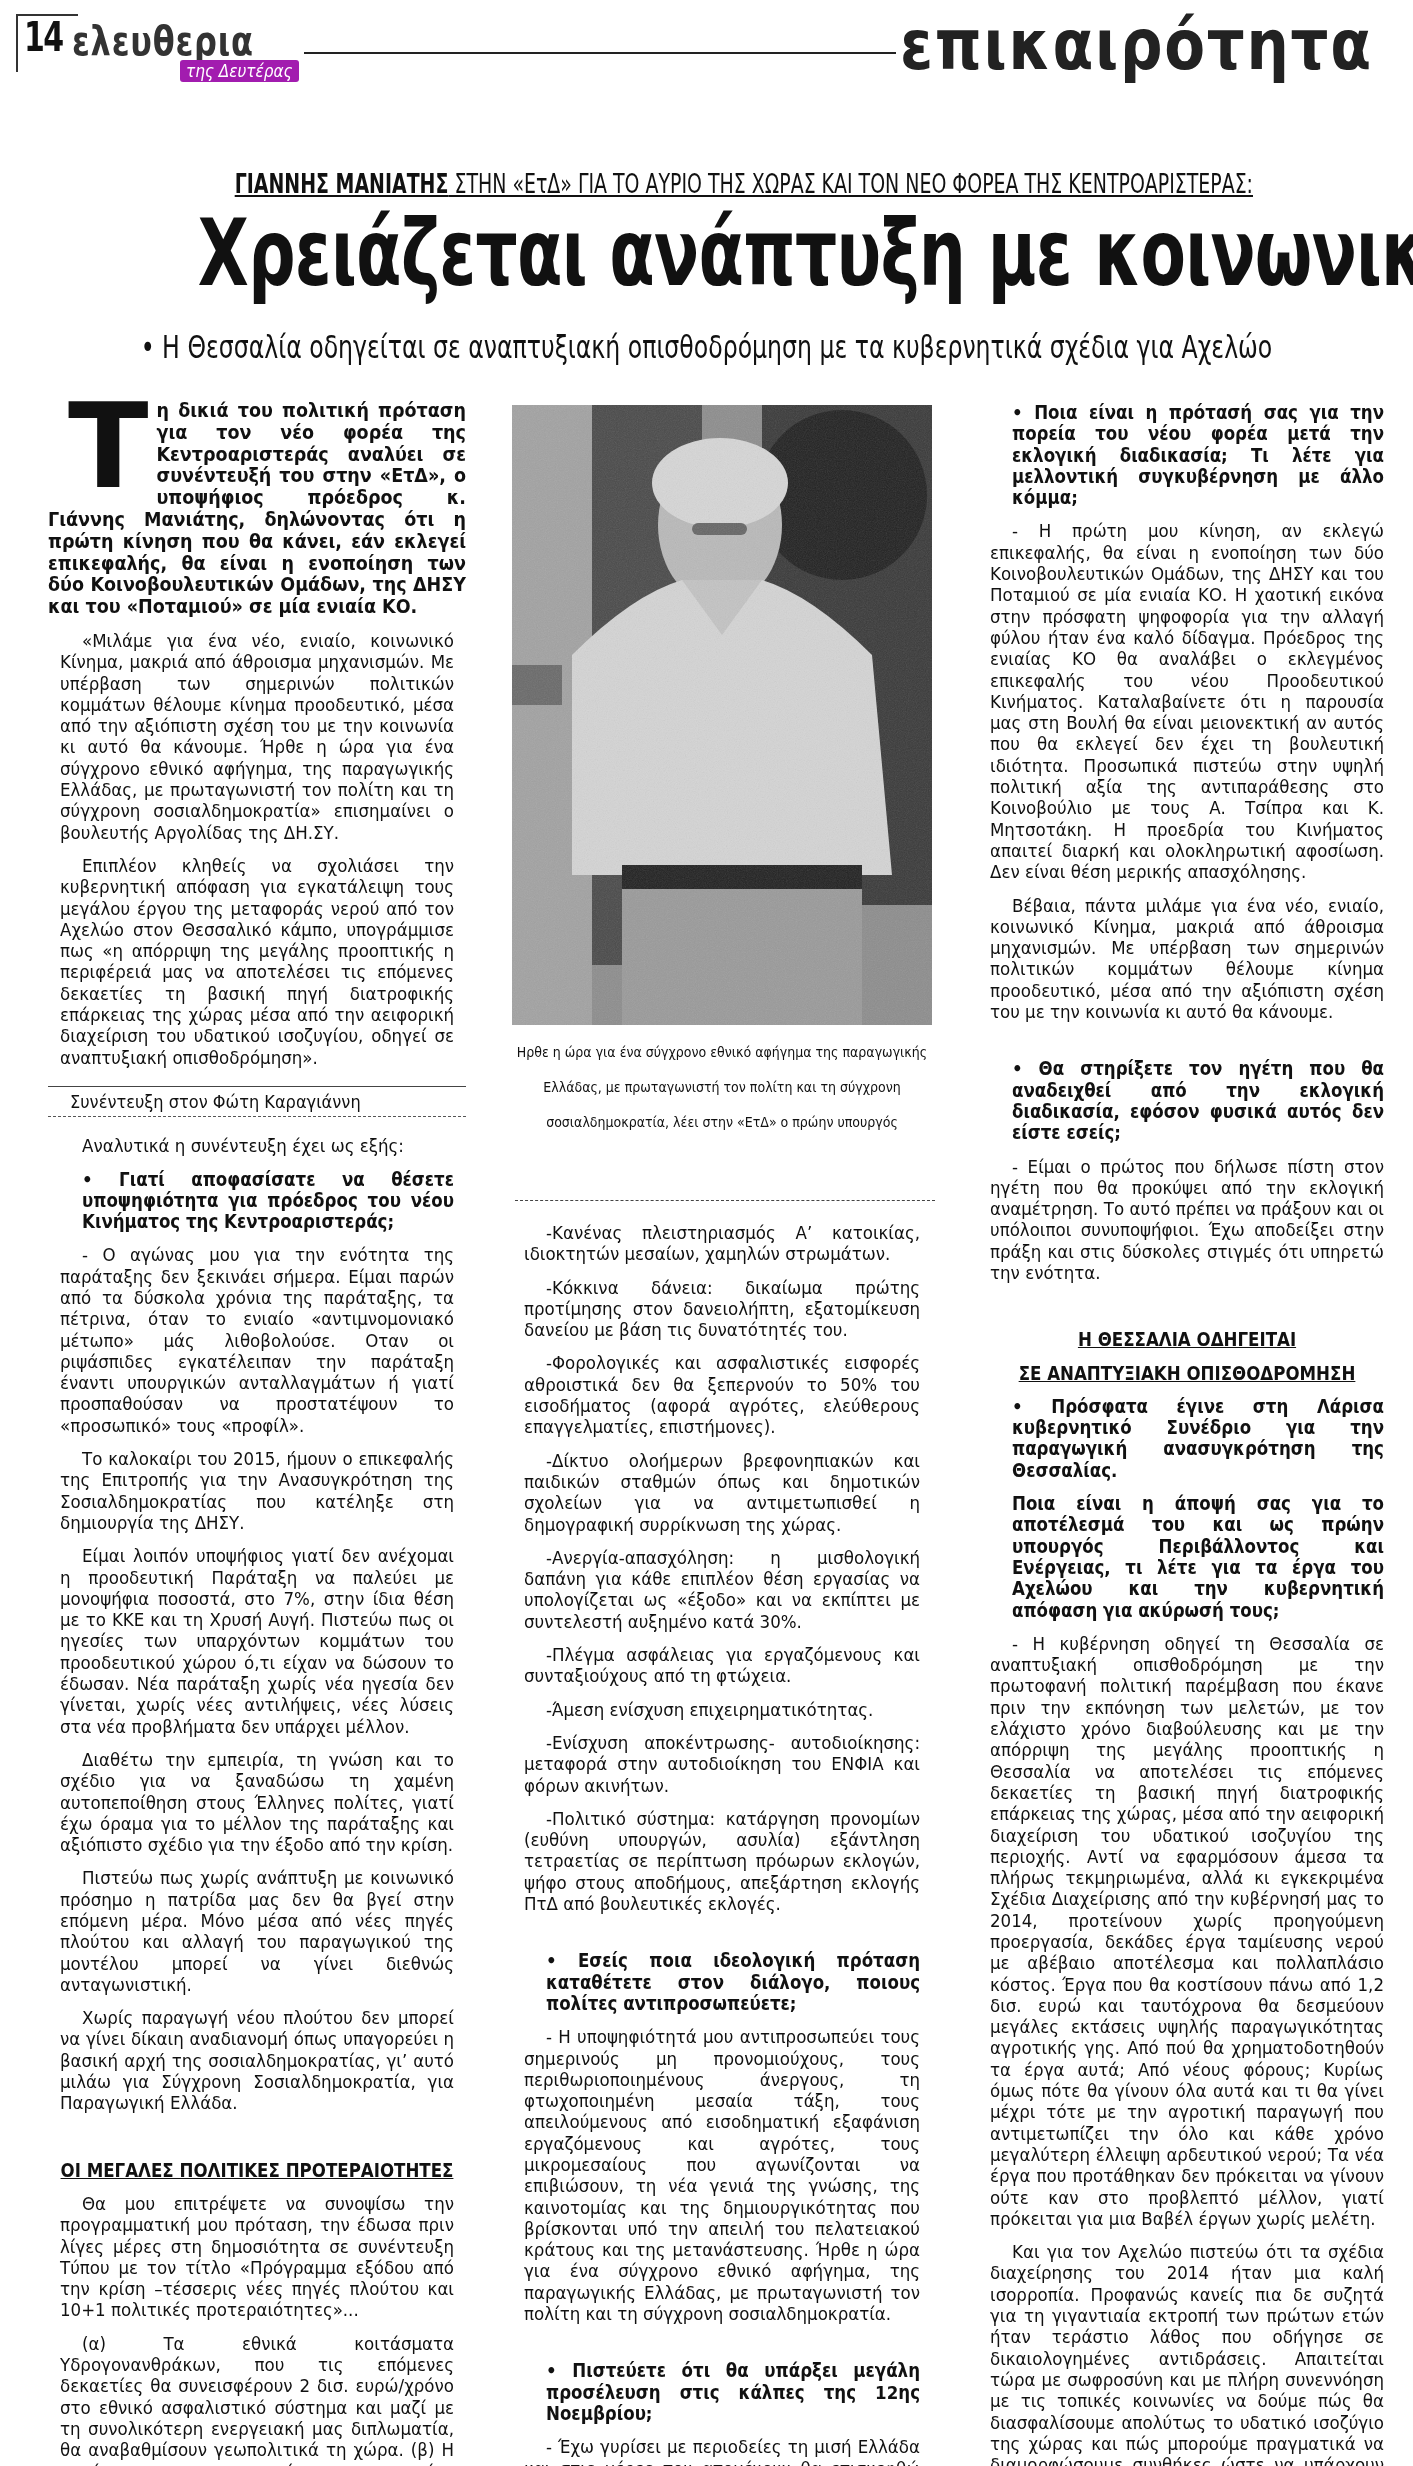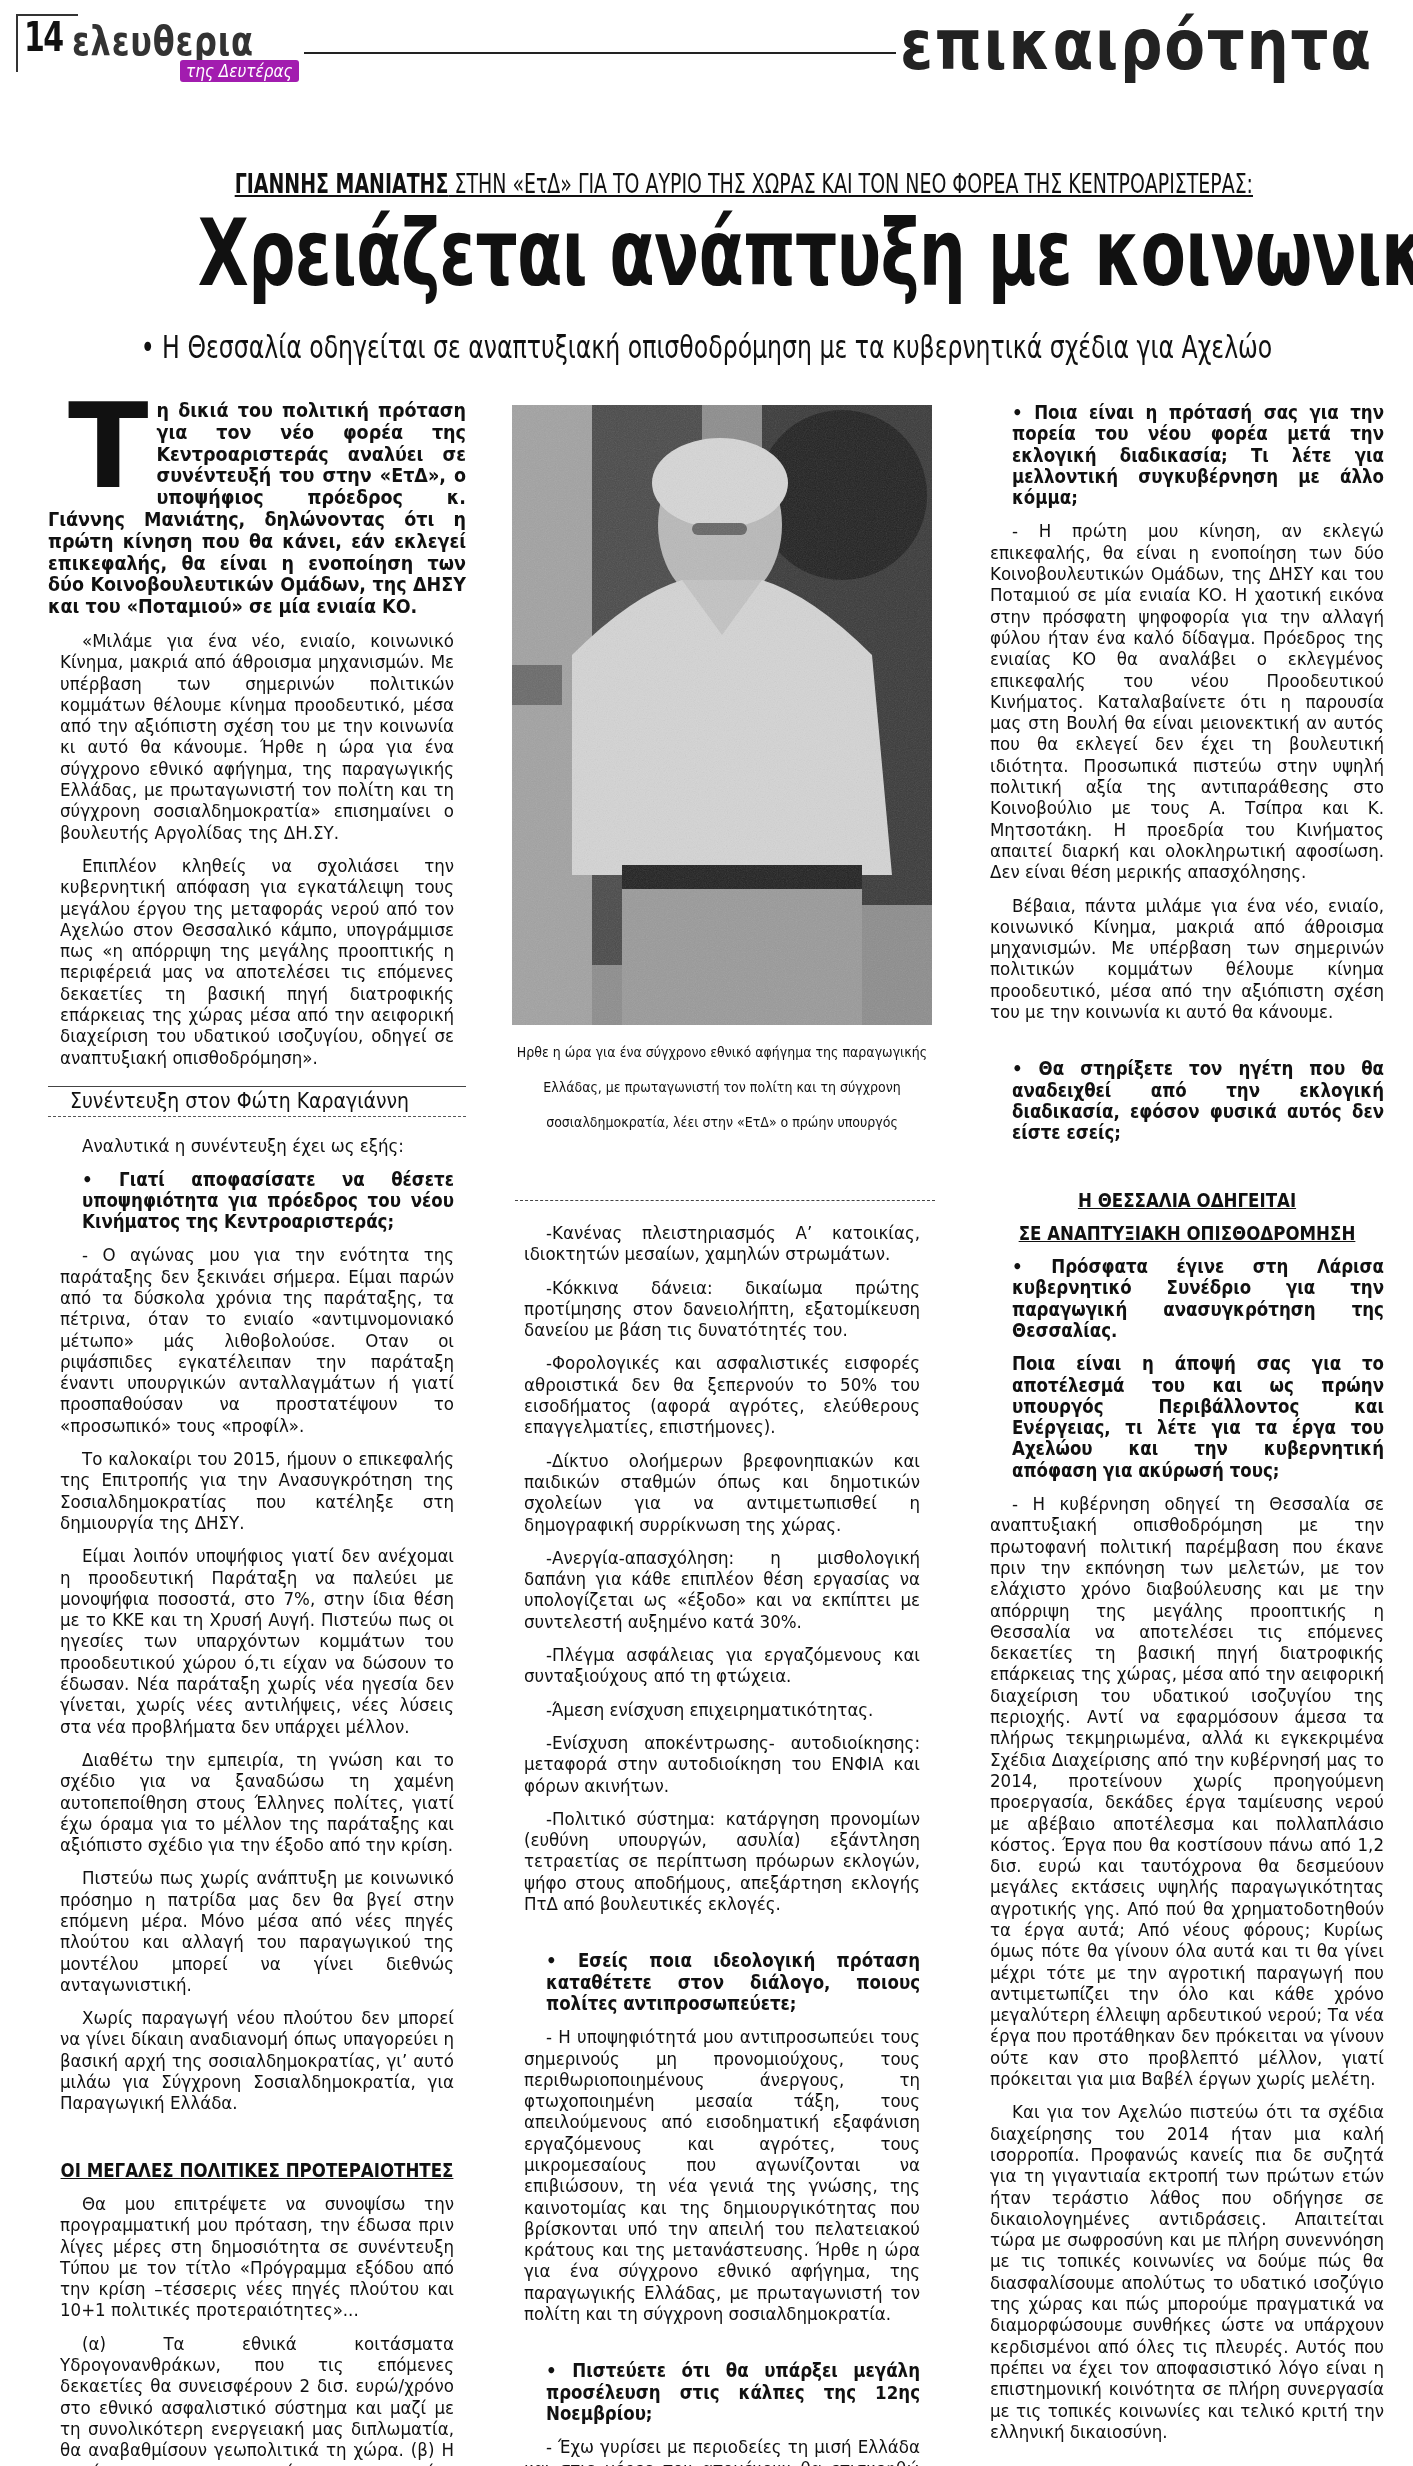--- a/index.html
+++ b/index.html
@@ -23,21 +23,21 @@
   .col p { margin:12px; text-indent:22px; }
   .col .q { font-weight:bold; padding-left:22px; text-indent:0; margin-top:2px; }
   .col .gap { height:22px; }
   .col .subtitle { font-weight:bold; text-align:center; text-indent:0;text-decoration:underline; }
   #col1 { left:48px; top:400px; width:418px; }
   #col2 { left:512px; top:1210px; width:420px; }
   #col3 { left:978px; top:400px; width:418px; }
   .lead { font-weight:bold; font-size:19.5px; line-height:21.8px; }
   .dropcap { float:left; font-size:118px; line-height:92px; font-weight:bold; margin:0 8px -4px 20px; font-family:"DejaVu Sans", sans-serif; }
   .byline-rule { border-top:1px solid #444; margin:18px 0 4px 0; }
-  .byline { font-size:21px; padding-left:22px; }
+  .byline { font-size:18px; padding-left:22px; }
   .byline-rule2 { border-top:1px dashed #555; margin:4px 0 18px 0; }
   
   #photo { left:512px; top:405px; width:420px; height:620px; overflow:hidden; }
   #caption { left:512px; top:1035px; width:420px; text-align:center; font-size:14px; line-height:35px; }
   #caption-rule { left:515px; top:1200px; width:420px; border-top:1px dashed #444; }
 </style>
 </head>
 <body>
 
 <div class="abs" id="pagebox"></div>
@@ -125,20 +125,21 @@
   <p class="q">• Πιστεύετε ότι θα υπάρξει μεγάλη προσέλευση στις κάλπες της 12ης Νοεμβρίου;</p>
   <p>- Έχω γυρίσει με περιοδείες τη μισή Ελλάδα και στις μέρες που απομένουν θα επισκεφθώ και την υπόλοιπη. Ο προοδευτικός κόσμος, οι πολίτες που εξαπατήθηκαν από τον ΣΥΡΙΖΑ, αλλά και η υπόλοιπη χώρα, μας ακούνε με μεγάλο ενδιαφέρον. Πιστεύω ότι η συμμετοχή θα είναι μεγάλη. Καλώ τους πολίτες να δώσουν δύναμη στη φωνή τους, συμμετέχοντας στις εκλογικές διαδικασίες της δημοκρατικής παράταξης.</p>
 </div>
 
 <div class="col" id="col3">
   <p class="q">• Ποια είναι η πρότασή σας για την πορεία του νέου φορέα μετά την εκλογική διαδικασία; Τι λέτε για μελλοντική συγκυβέρνηση με άλλο κόμμα;</p>
   <p>- Η πρώτη μου κίνηση, αν εκλεγώ επικεφαλής, θα είναι η ενοποίηση των δύο Κοινοβουλευτικών Ομάδων, της ΔΗΣΥ και του Ποταμιού σε μία ενιαία ΚΟ. Η χαοτική εικόνα στην πρόσφατη ψηφοφορία για την αλλαγή φύλου ήταν ένα καλό δίδαγμα. Πρόεδρος της ενιαίας ΚΟ θα αναλάβει ο εκλεγμένος επικεφαλής του νέου Προοδευτικού Κινήματος. Καταλαβαίνετε ότι η παρουσία μας στη Βουλή θα είναι μειονεκτική αν αυτός που θα εκλεγεί δεν έχει τη βουλευτική ιδιότητα. Προσωπικά πιστεύω στην υψηλή πολιτική αξία της αντιπαράθεσης στο Κοινοβούλιο με τους Α. Τσίπρα και Κ. Μητσοτάκη. Η προεδρία του Κινήματος απαιτεί διαρκή και ολοκληρωτική αφοσίωση. Δεν είναι θέση μερικής απασχόλησης.</p>
   <p>Βέβαια, πάντα μιλάμε για ένα νέο, ενιαίο, κοινωνικό Κίνημα, μακριά από άθροισμα μηχανισμών. Με υπέρβαση των σημερινών πολιτικών κομμάτων θέλουμε κίνημα προοδευτικό, μέσα από την αξιόπιστη σχέση του με την κοινωνία κι αυτό θα κάνουμε.</p>
   <div class="gap"></div>
   <p class="q">• Θα στηρίξετε τον ηγέτη που θα αναδειχθεί από την εκλογική διαδικασία, εφόσον φυσικά αυτός δεν είστε εσείς;</p>
+  <p>- Είμαι ο πρώτος που δήλωσε πίστη στον ηγέτη που θα προκύψει από την εκλογική αναμέτρηση. Το αυτό πρέπει να πράξουν και οι υπόλοιποι συνυποψήφιοι. Έχω αποδείξει στην πράξη και στις δύσκολες στιγμές ότι υπηρετώ την ενότητα.</p>
   <div class="gap"></div>
   <p class="subtitle">Η ΘΕΣΣΑΛΙΑ ΟΔΗΓΕΙΤΑΙ</p>
   <p class="subtitle">ΣΕ ΑΝΑΠΤΥΞΙΑΚΗ ΟΠΙΣΘΟΔΡΟΜΗΣΗ</p>
   <p class="q">• Πρόσφατα έγινε στη Λάρισα κυβερνητικό Συνέδριο για την παραγωγική ανασυγκρότηση της Θεσσαλίας.</p>
   <p class="q">Ποια είναι η άποψή σας για το αποτέλεσμά του και ως πρώην υπουργός Περιβάλλοντος και Ενέργειας, τι λέτε για τα έργα του Αχελώου και την κυβερνητική απόφαση για ακύρωσή τους;</p>
   <p>- Η κυβέρνηση οδηγεί τη Θεσσαλία σε αναπτυξιακή οπισθοδρόμηση με την πρωτοφανή πολιτική παρέμβαση που έκανε πριν την εκπόνηση των μελετών, με τον ελάχιστο χρόνο διαβούλευσης και με την απόρριψη της μεγάλης προοπτικής η Θεσσαλία να αποτελέσει τις επόμενες δεκαετίες τη βασική πηγή διατροφικής επάρκειας της χώρας, μέσα από την αειφορική διαχείριση του υδατικού ισοζυγίου της περιοχής. Αντί να εφαρμόσουν άμεσα τα πλήρως τεκμηριωμένα, αλλά κι εγκεκριμένα Σχέδια Διαχείρισης από την κυβέρνησή μας το 2014, προτείνουν χωρίς προηγούμενη προεργασία, δεκάδες έργα ταμίευσης νερού με αβέβαιο αποτέλεσμα και πολλαπλάσιο κόστος. Έργα που θα κοστίσουν πάνω από 1,2 δισ. ευρώ και ταυτόχρονα θα δεσμεύουν μεγάλες εκτάσεις υψηλής παραγωγικότητας αγροτικής γης. Από πού θα χρηματοδοτηθούν τα έργα αυτά; Από νέους φόρους; Κυρίως όμως πότε θα γίνουν όλα αυτά και τι θα γίνει μέχρι τότε με την αγροτική παραγωγή που αντιμετωπίζει την όλο και κάθε χρόνο μεγαλύτερη έλλειψη αρδευτικού νερού; Τα νέα έργα που προτάθηκαν δεν πρόκειται να γίνουν ούτε καν στο προβλεπτό μέλλον, γιατί πρόκειται για μια Βαβέλ έργων χωρίς μελέτη.</p>
   <p>Και για τον Αχελώο πιστεύω ότι τα σχέδια διαχείρησης του 2014 ήταν μια καλή ισορροπία. Προφανώς κανείς πια δε συζητά για τη γιγαντιαία εκτροπή των πρώτων ετών ήταν τεράστιο λάθος που οδήγησε σε δικαιολογημένες αντιδράσεις. Απαιτείται τώρα με σωφροσύνη και με πλήρη συνεννόηση με τις τοπικές κοινωνίες να δούμε πώς θα διασφαλίσουμε απολύτως το υδατικό ισοζύγιο της χώρας και πώς μπορούμε πραγματικά να διαμορφώσουμε συνθήκες ώστε να υπάρχουν κερδισμένοι από όλες τις πλευρές. Αυτός που πρέπει να έχει τον αποφασιστικό λόγο είναι η επιστημονική κοινότητα σε πλήρη συνεργασία με τις τοπικές κοινωνίες και τελικό κριτή την ελληνική δικαιοσύνη.</p>
   <div class="gap"></div>
   <p class="q">• Πιστεύετε ότι η συγκυβέρνηση ΣΥΡΙΖΑ-ΑΝΕΛ θα εξαντλήσει την τετραετία;</p>
   <p>- Η κυβέρνηση ΣΥΡΙΖΑΝΕΛ γνωρίζει ότι είναι η πλέον αποτυχημένη, η πλέον φαύλη, η πλέον ανίκανη κυβέρνηση στη σύγχρονη ελληνική ιστορία κι επίσης γνωρίζει ότι αυτό το μόρφωμα ιδεοληπτικών, το συνονθύλευμα ακροδεξιών και εθνολαϊκιστών από τη στιγμή που θα γίνουν εκλογές δεν έχει μέλλον. Συνεπώς, προβλέπω ότι θα μείνουν μέχρι τέλους και πολύ φοβάμαι ότι η ζημιά που θα έχουν προκαλέσει στη χώρα να μην είναι ανήκεστος. Σας διαβεβαιώ ότι θα ζητηθούν ευθύνες για την καταστροφή που έχουν προκαλέσει στη χώρα.</p>

